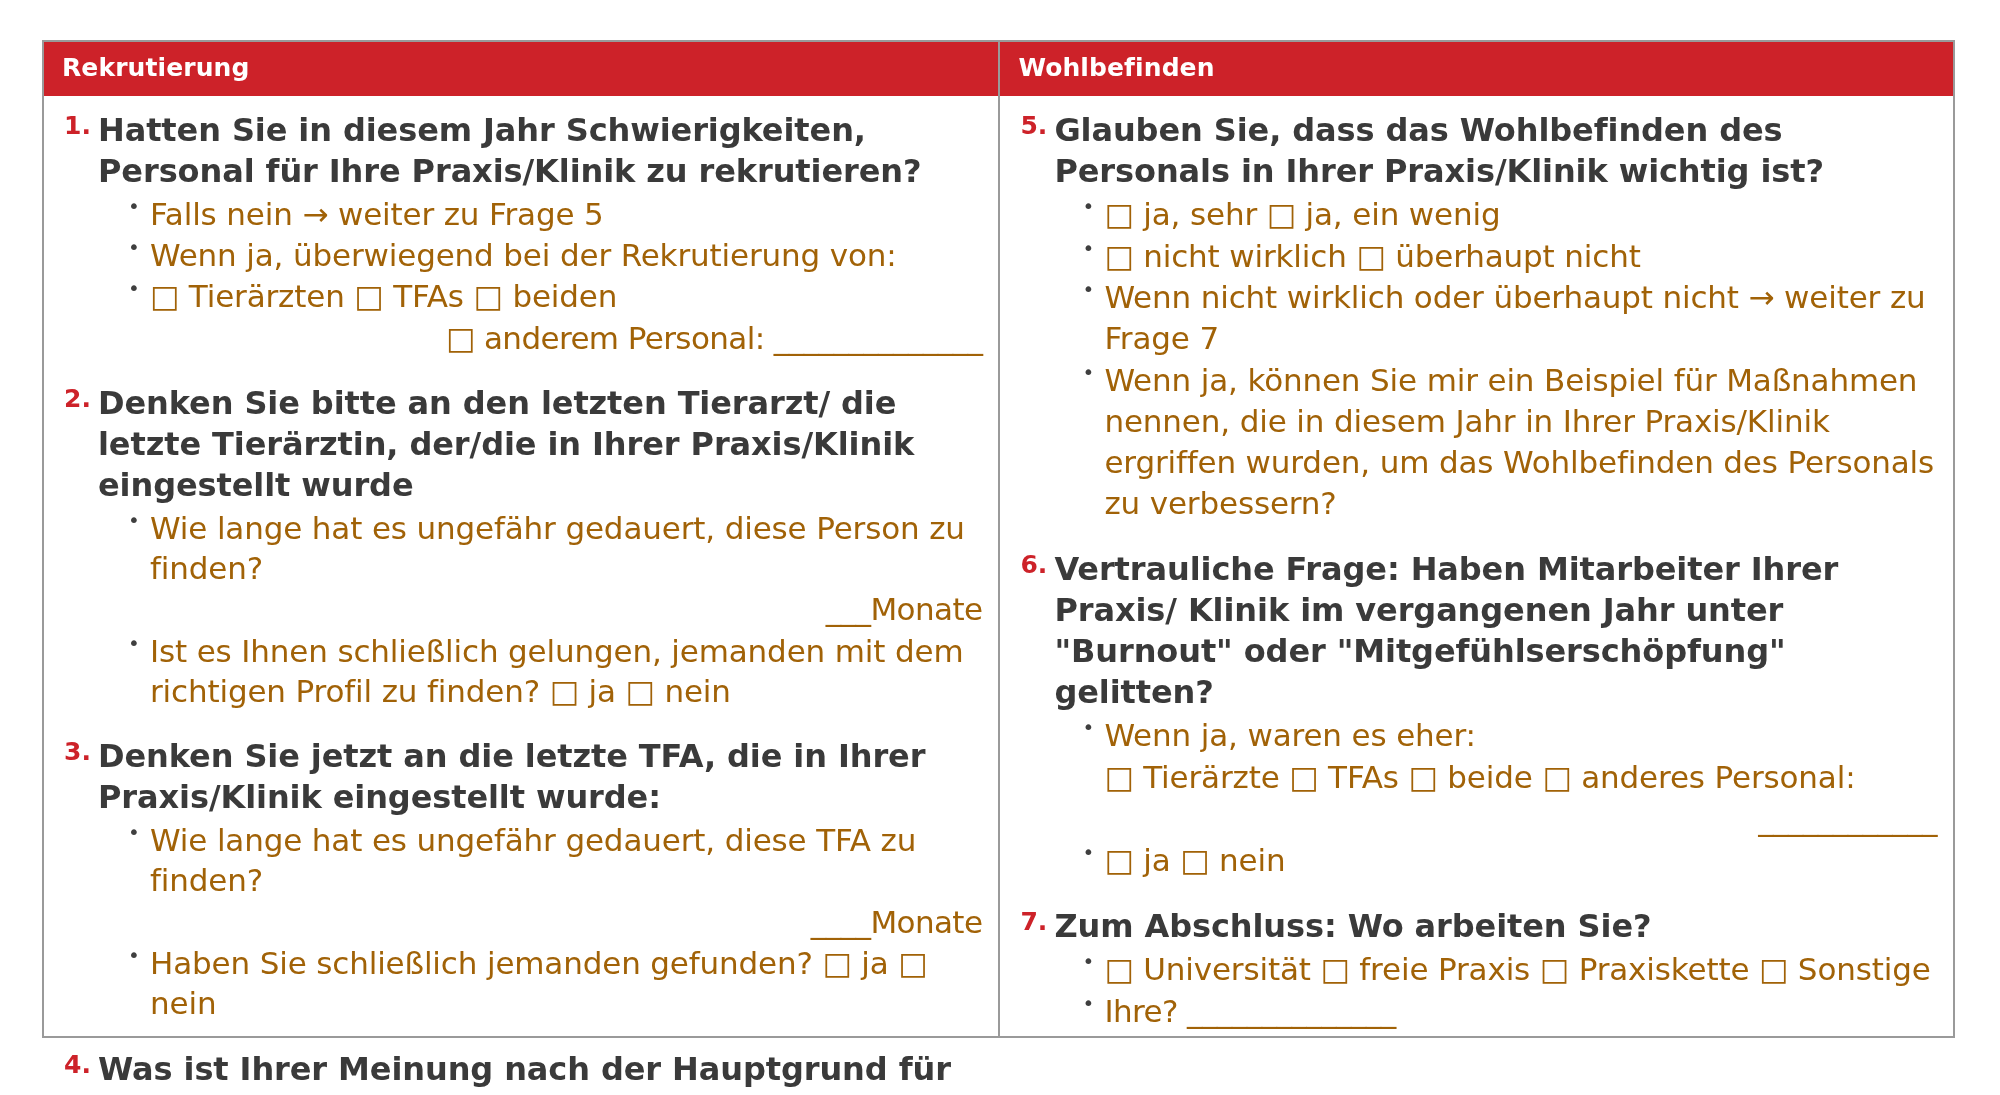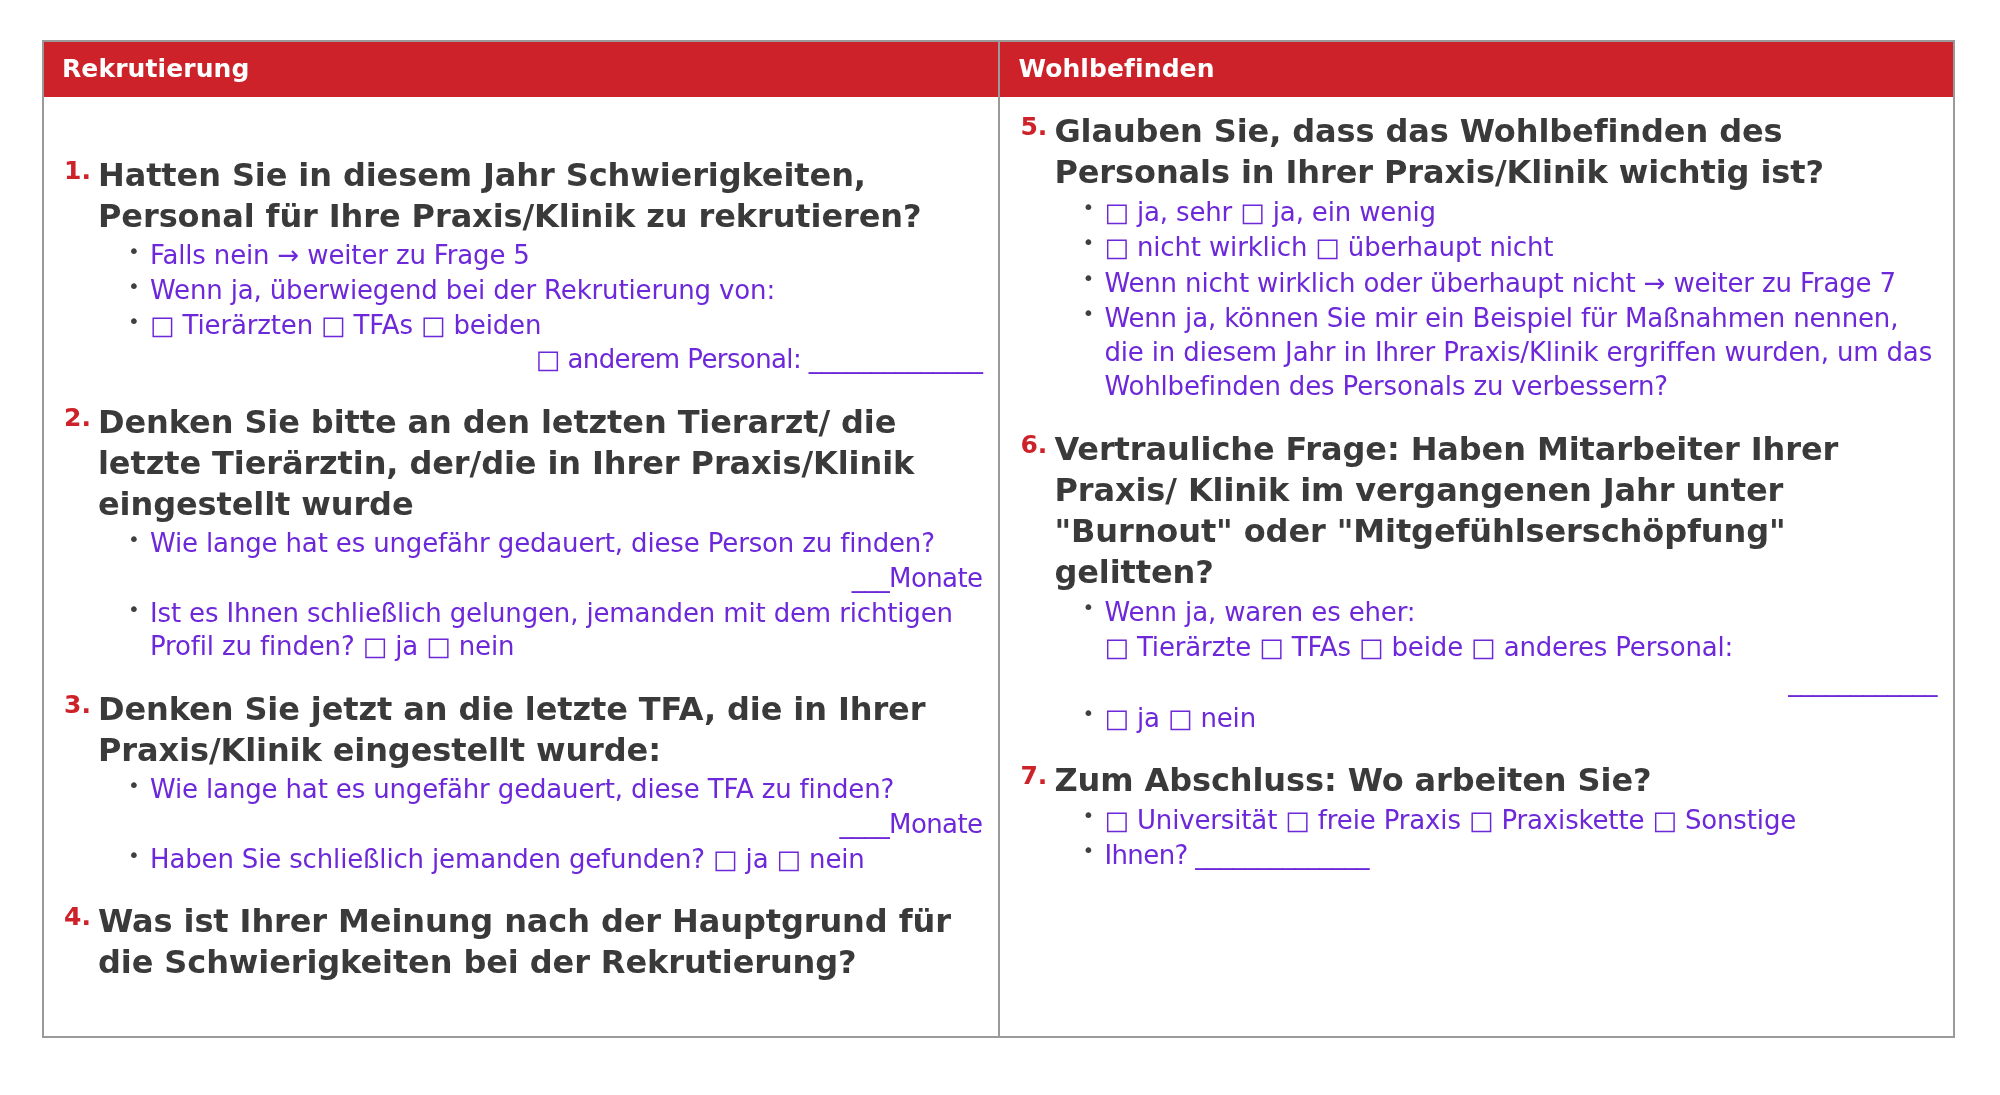--- a/index.html
+++ b/index.html
@@ -34,21 +34,21 @@
     display: flex;
     background: #ffffff;
   }
 
   .col {
     box-sizing: border-box;
     display: flex;
     flex-direction: column;
     background: #ffffff;
   }
-  .col-left  { width: 50.1%; border-right: 2px solid #9a9a9a; gap: 44px; }
+  .col-left  { width: 50.1%; border-right: 2px solid #9a9a9a; }
   .col-right { width: 49.9%; }
 
   
   .sec-head {
     background: #cd2229;
     color: #ffffff;
     font-weight: bold;
     font-size: 25px;
     letter-spacing: .1px;
     padding: 12px 0 13px 18px;
@@ -96,24 +96,24 @@
   }
 
   
   ul.bul {
     list-style: none;
     margin: 0;
     padding: 0 0 0 28px;
   }
   ul.bul > li {
     position: relative;
-    font-size: 26px;
+    font-size: 31px;
     line-height: 1.3;
     font-weight: normal;
-    color: #6d28d9;
+    color: #a16207;
     padding-left: 24px;
     margin: 1px 0 1px 0;
     letter-spacing: -0.15px;
   }
   ul.bul > li::before {
     content: "\2022";
     position: absolute;
     left: 2px;
     top: -1px;
     font-size: 20px;
@@ -267,21 +267,21 @@
 
         <div class="q">
           <div class="q-num">7.</div>
           <div class="q-body">
             <p class="q-text">Zum Abschluss: Wo arbeiten Sie?</p>
             <ul class="bul">
               <li>
                 <span>□ Universität □ freie Praxis □ Praxiskette □ Sonstige</span>
               </li>
               <li>
-                <span class="uline">Ihnen? ______________</span>
+                <span class="uline">Ihre? ______________</span>
               </li>
             </ul>
           </div>
         </div>
 
       </div>
     </div>
 
   </div>
 </div>

